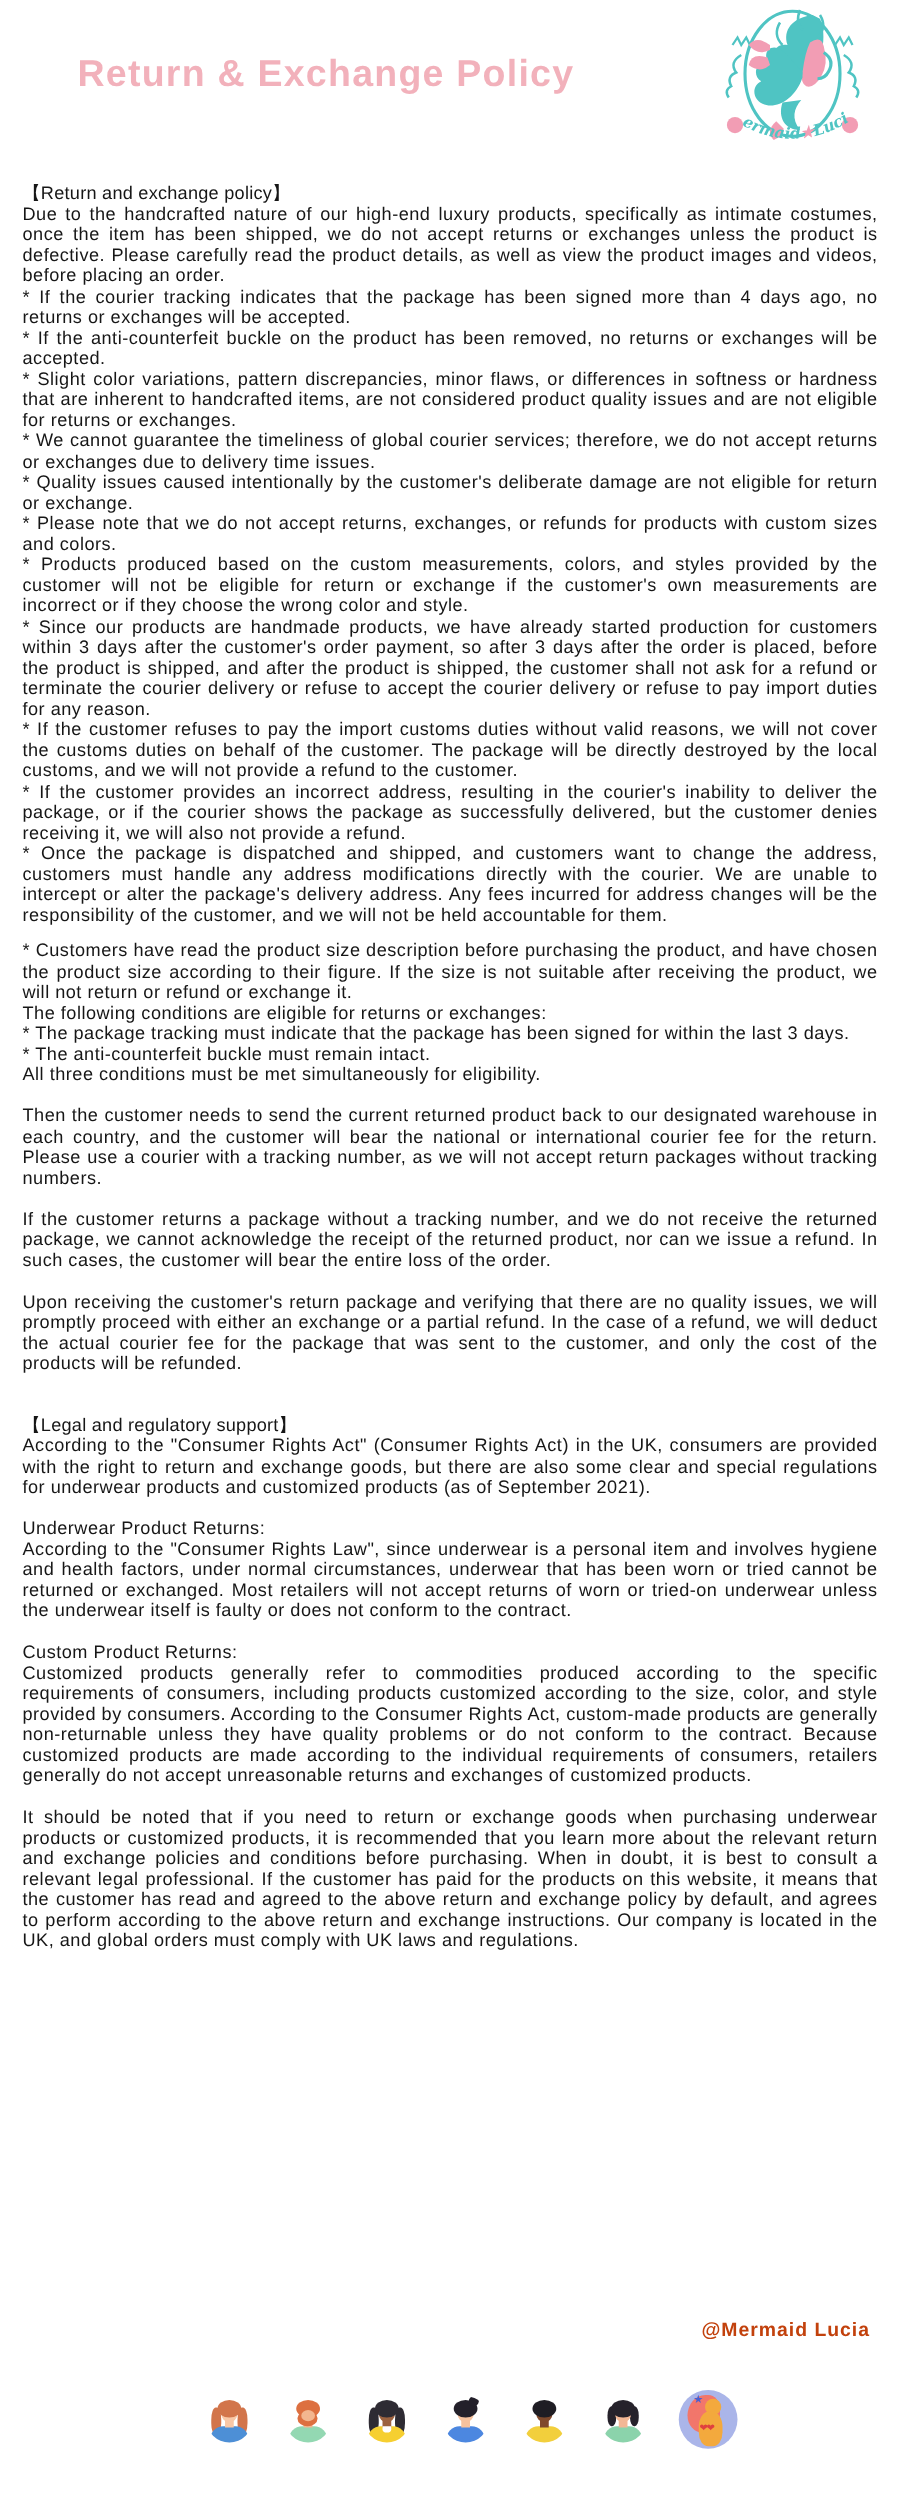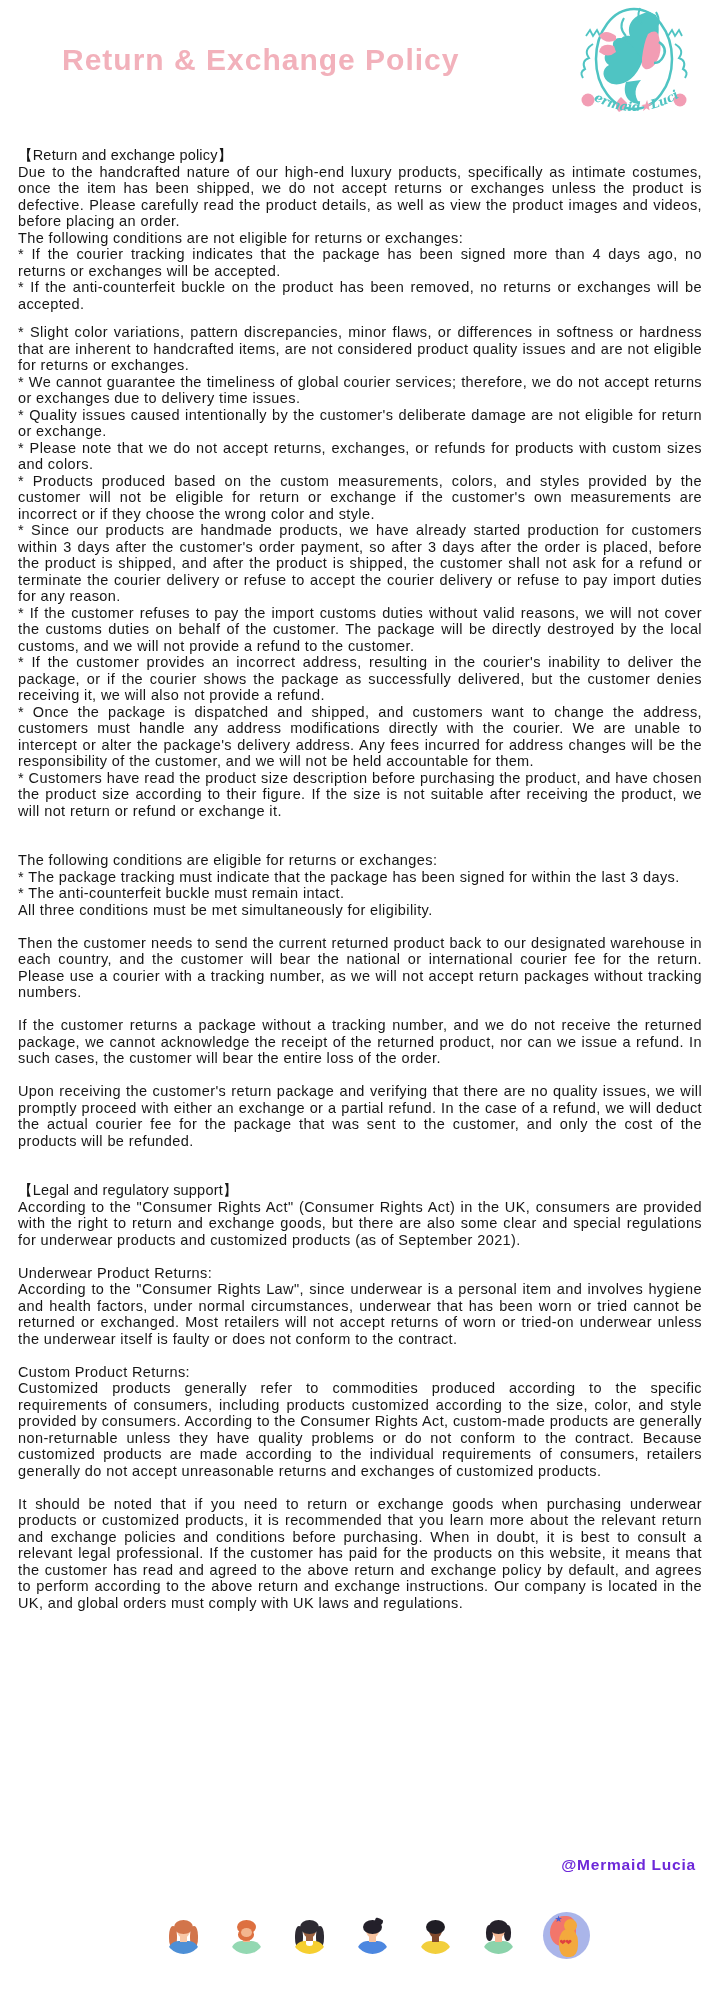--- a/index.html
+++ b/index.html
@@ -18,21 +18,21 @@
   .logo-caption { font-family:"DejaVu Serif",serif; font-style:italic; font-weight:bold;
                   font-size:12.5px; fill:var(--teal); }
 
   .policy-text { position:absolute; top:133px; left:18px; width:684px;
                  font-size:14.5px; line-height:16.5px; letter-spacing:0.4px;
                  text-align:justify; color:var(--ink); }
   .block { margin:0; }
   .block.h { letter-spacing:0.2px; }
 
   .signature { position:absolute; top:1856px; right:24px; font-size:15.5px; font-weight:700;
-               letter-spacing:0.8px; color:#6d28d9; }
+               letter-spacing:0.8px; color:#c2410c; }
 
   .avatar-row { position:absolute; top:1912px; left:0; width:720px; display:flex;
                 justify-content:center; align-items:center; gap:26px; transform:translateX(17px); }
   .avatar { position:relative; width:37px; height:37px; border-radius:50%; overflow:hidden;
             background:#fff; flex:0 0 auto; }
   .avatar span { position:absolute; display:block; }
   .av-side-l { top:9px; left:4px;  width:8px; height:22px; border-radius:45%; }
   .av-side-r { top:9px; right:4px; width:8px; height:22px; border-radius:45%; }
   .av-bob-l  { top:8px; left:6px;  width:7px; height:16px; border-radius:45%; }
   .av-bob-r  { top:8px; right:6px; width:7px; height:16px; border-radius:45%; }
@@ -88,34 +88,33 @@
       <path id="cap-arc" fill="none" d="M26 96 Q70 122 114 96"></path>
       <text class="logo-caption">
         <textPath href="#cap-arc" startOffset="50%" text-anchor="middle"><tspan>Mermaid</tspan><tspan fill="#f29db4">★</tspan><tspan>Lucia</tspan></textPath>
       </text>
     </svg>
   </div>
 
   <main class="policy-text">
       <div class="block h" style="margin-top: 14px;">【Return and exchange policy】</div>
       <div class="block p" style="margin-top: 0px;">Due to the handcrafted nature of our high-end luxury products, specifically as intimate costumes, once the item has been shipped, we do not accept returns or exchanges unless the product is defective. Please carefully read the product details, as well as view the product images and videos, before placing an order.</div>
-      <div class="block p" style="margin-top: 0px;">The following conditions are not eligible for returns or exchanges:</div>
       <div class="block p" style="margin-top: 0px;">* If the courier tracking indicates that the package has been signed more than 4 days ago, no returns or exchanges will be accepted.</div>
       <div class="block p" style="margin-top: 0px;">* If the anti-counterfeit buckle on the product has been removed, no returns or exchanges will be accepted.</div>
-      <div class="block p" style="margin-top: 12px;">* Slight color variations, pattern discrepancies, minor flaws, or differences in softness or hardness that are inherent to handcrafted items, are not considered product quality issues and are not eligible for returns or exchanges.</div>
+      <div class="block p" style="margin-top: 0px;">* Slight color variations, pattern discrepancies, minor flaws, or differences in softness or hardness that are inherent to handcrafted items, are not considered product quality issues and are not eligible for returns or exchanges.</div>
       <div class="block p" style="margin-top: 0px;">* We cannot guarantee the timeliness of global courier services; therefore, we do not accept returns or exchanges due to delivery time issues.</div>
       <div class="block p" style="margin-top: 0px;">* Quality issues caused intentionally by the customer's deliberate damage are not eligible for return or exchange.</div>
       <div class="block p" style="margin-top: 0px;">* Please note that we do not accept returns, exchanges, or refunds for products with custom sizes and colors.</div>
       <div class="block p" style="margin-top: 0px;">* Products produced based on the custom measurements, colors, and styles provided by the customer will not be eligible for return or exchange if the customer's own measurements are incorrect or if they choose the wrong color and style.</div>
       <div class="block p" style="margin-top: 0px;">* Since our products are handmade products, we have already started production for customers within 3 days after the customer's order payment, so after 3 days after the order is placed, before the product is shipped, and after the product is shipped, the customer shall not ask for a refund or terminate the courier delivery or refuse to accept the courier delivery or refuse to pay import duties for any reason.</div>
       <div class="block p" style="margin-top: 0px;">* If the customer refuses to pay the import customs duties without valid reasons, we will not cover the customs duties on behalf of the customer. The package will be directly destroyed by the local customs, and we will not provide a refund to the customer.</div>
       <div class="block p" style="margin-top: 0px;">* If the customer provides an incorrect address, resulting in the courier's inability to deliver the package, or if the courier shows the package as successfully delivered, but the customer denies receiving it, we will also not provide a refund.</div>
       <div class="block p" style="margin-top: 0px;">* Once the package is dispatched and shipped, and customers want to change the address, customers must handle any address modifications directly with the courier. We are unable to intercept or alter the package's delivery address. Any fees incurred for address changes will be the responsibility of the customer, and we will not be held accountable for them.</div>
-      <div class="block p" style="margin-top: 0px;">* Customers have read the product size description before purchasing the product, and have chosen the product size according to their figure. If the size is not suitable after receiving the product, we will not return or refund or exchange it.</div>
-      <div class="block p" style="margin-top: 33px;">The following conditions are eligible for returns or exchanges:</div>
+      <div class="block p" style="margin-top: 12px;">* Customers have read the product size description before purchasing the product, and have chosen the product size according to their figure. If the size is not suitable after receiving the product, we will not return or refund or exchange it.</div>
+      <div class="block p" style="">The following conditions are eligible for returns or exchanges:</div>
       <div class="block p" style="margin-top: 0px;">* The package tracking must indicate that the package has been signed for within the last 3 days.</div>
       <div class="block p" style="margin-top: 0px;">* The anti-counterfeit buckle must remain intact.</div>
       <div class="block p" style="margin-top: 0px;">All three conditions must be met simultaneously for eligibility.</div>
       <div class="block p" style="margin-top: 16.5px;">Then the customer needs to send the current returned product back to our designated warehouse in each country, and the customer will bear the national or international courier fee for the return. Please use a courier with a tracking number, as we will not accept return packages without tracking numbers.</div>
       <div class="block p" style="margin-top: 16.5px;">If the customer returns a package without a tracking number, and we do not receive the returned package, we cannot acknowledge the receipt of the returned product, nor can we issue a refund. In such cases, the customer will bear the entire loss of the order.</div>
       <div class="block p" style="margin-top: 16.5px;">Upon receiving the customer's return package and verifying that there are no quality issues, we will promptly proceed with either an exchange or a partial refund. In the case of a refund, we will deduct the actual courier fee for the package that was sent to the customer, and only the cost of the products will be refunded.</div>
       <div class="block h" style="margin-top: 33px;">【Legal and regulatory support】</div>
       <div class="block p" style="margin-top: 0px;">According to the "Consumer Rights Act" (Consumer Rights Act) in the UK, consumers are provided with the right to return and exchange goods, but there are also some clear and special regulations for underwear products and customized products (as of September 2021).</div>
       <div class="block p" style="margin-top: 16.5px;">Underwear Product Returns:</div>
       <div class="block p" style="margin-top: 0px;">According to the "Consumer Rights Law", since underwear is a personal item and involves hygiene and health factors, under normal circumstances, underwear that has been worn or tried cannot be returned or exchanged. Most retailers will not accept returns of worn or tried-on underwear unless the underwear itself is faulty or does not conform to the contract.</div>

